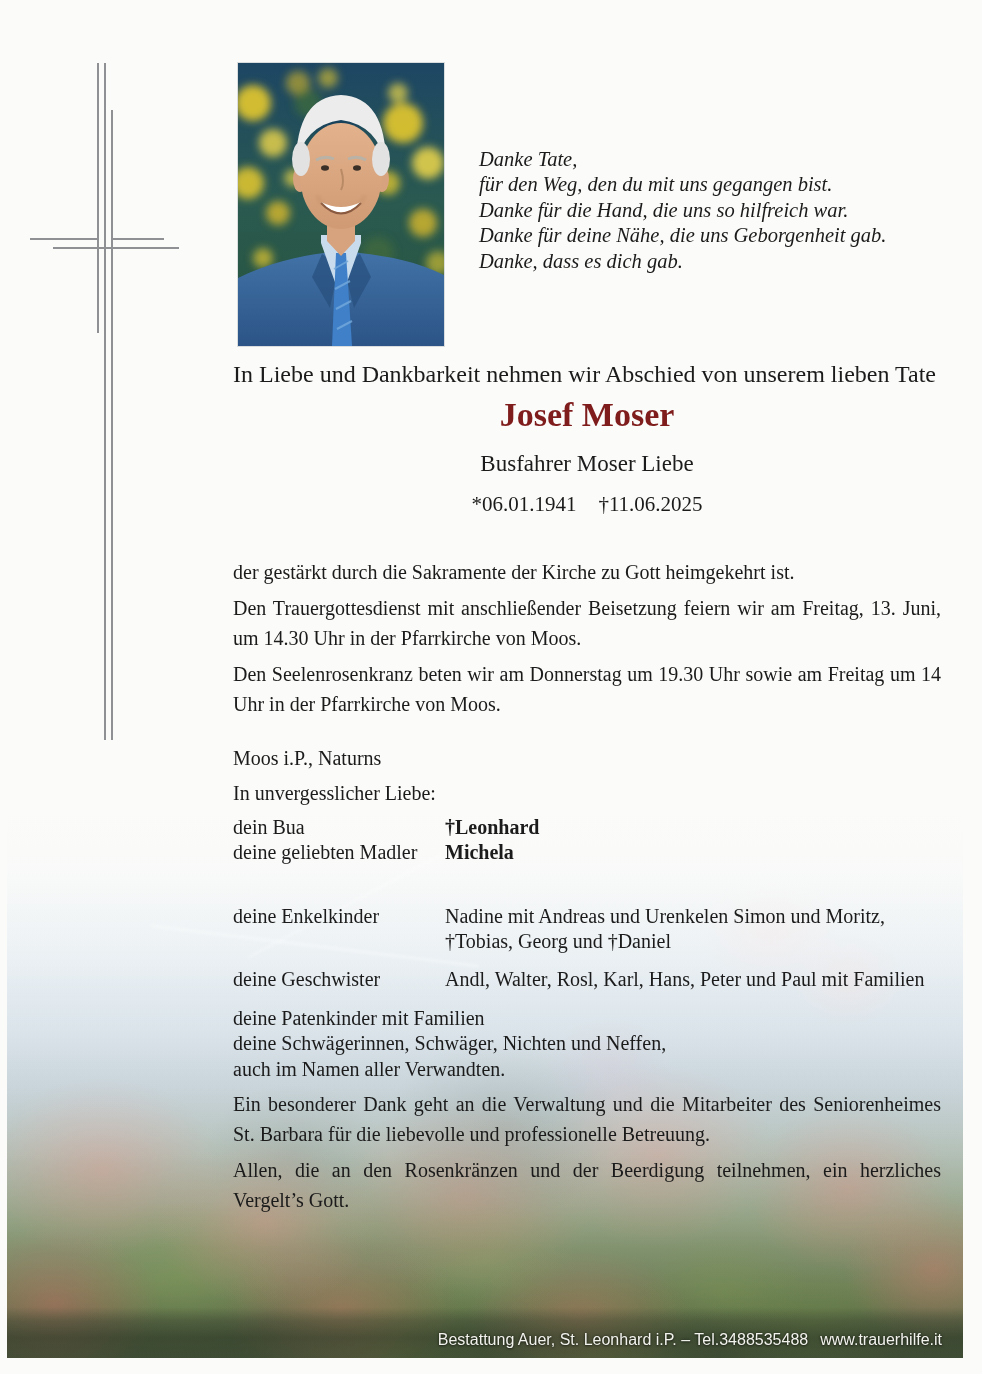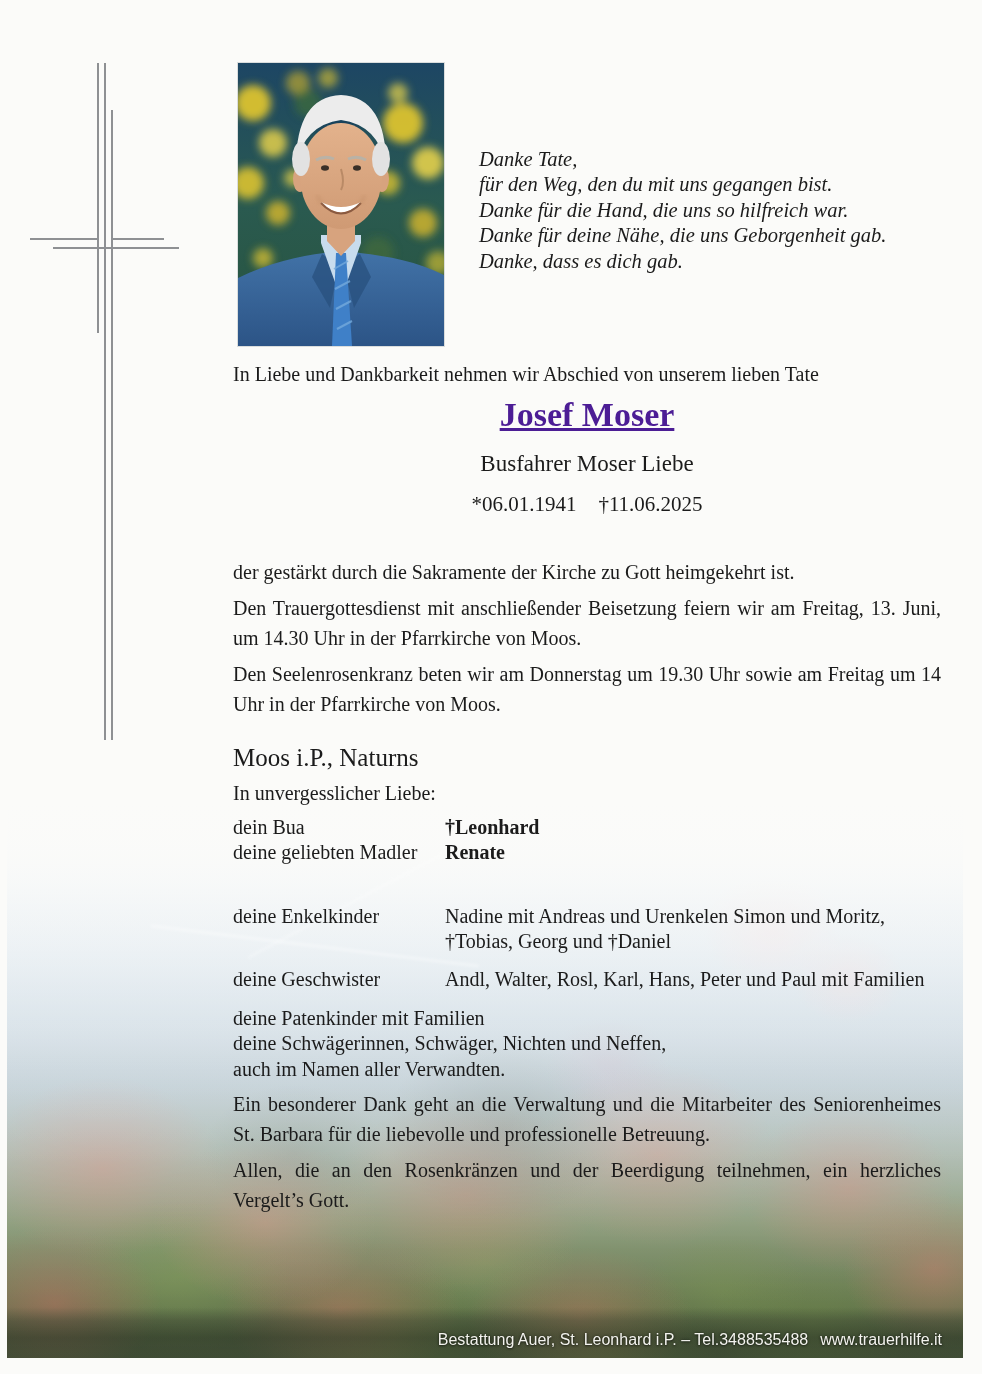--- a/index.html
+++ b/index.html
@@ -63,30 +63,30 @@
 
   
   .portrait{left:238px;top:63px;width:206px;height:283px;box-shadow:0 0 0 1px rgba(120,130,140,0.25);}
   .portrait svg{display:block;}
 
   
   .poem{left:479px;top:147px;width:470px;font-style:italic;font-size:20.5px;line-height:25.4px;}
   .col{left:233px;width:708px;}
   .center{text-align:center;}
   .just{text-align:justify;}
-  .intro{top:361px;font-size:20px;line-height:26px;}
-  .name{top:395px;font-size:34px;font-weight:bold;line-height:40px;color:#4c1d95;text-decoration:underline;}
+  .intro{top:361px;font-size:24px;line-height:26px;}
+  .name{top:395px;font-size:34px;font-weight:bold;line-height:40px;color:#7f1d1d;}
   .vulgo{top:450px;font-size:23px;line-height:28px;}
   .dates{top:491px;font-size:21px;line-height:26px;}
   .dates .death{margin-left:22px;}
   .p{font-size:20px;line-height:30px;}
   .p1{top:528px;margin-top:29px;}
   .p2{top:593px;}
   .p3{top:659px;}
-  .moos{top:745px;font-size:25px;line-height:26px;}
+  .moos{top:745px;font-size:20px;line-height:26px;}
   .love{top:780px;font-size:20px;line-height:26px;}
 
   .fam-row{position:absolute;left:233px;display:flex;font-size:20px;}
   .fam-labels{width:212px;flex:0 0 212px;}
   .fam-names{width:500px;}
   .fam-line{line-height:25.4px;min-height:25.4px;white-space:nowrap;}
   .fam-bold{font-weight:bold;}
   .fr1{top:815px;}
   .fr2{top:904px;}
   .fr3{top:967px;}
@@ -223,21 +223,21 @@
 <div class="abs col love">In unvergesslicher Liebe:</div>
 
 <div class="fam-row fr1">
   <div class="fam-labels">
     <div class="fam-line">dein Bua</div>
     <div class="fam-line">deine geliebten Madler</div>
     <div class="fam-line"></div>
   </div>
   <div class="fam-names fam-bold">
     <div class="fam-line">†Leonhard</div>
-    <div class="fam-line">Renate</div>
+    <div class="fam-line">Michela</div>
   </div>
 </div>
 
 <div class="fam-row fr2">
   <div class="fam-labels">
     <div class="fam-line">deine Enkelkinder</div>
     <div class="fam-line"></div>
   </div>
   <div class="fam-names">
     <div class="fam-line">Nadine mit Andreas und Urenkelen Simon und Moritz,</div>

